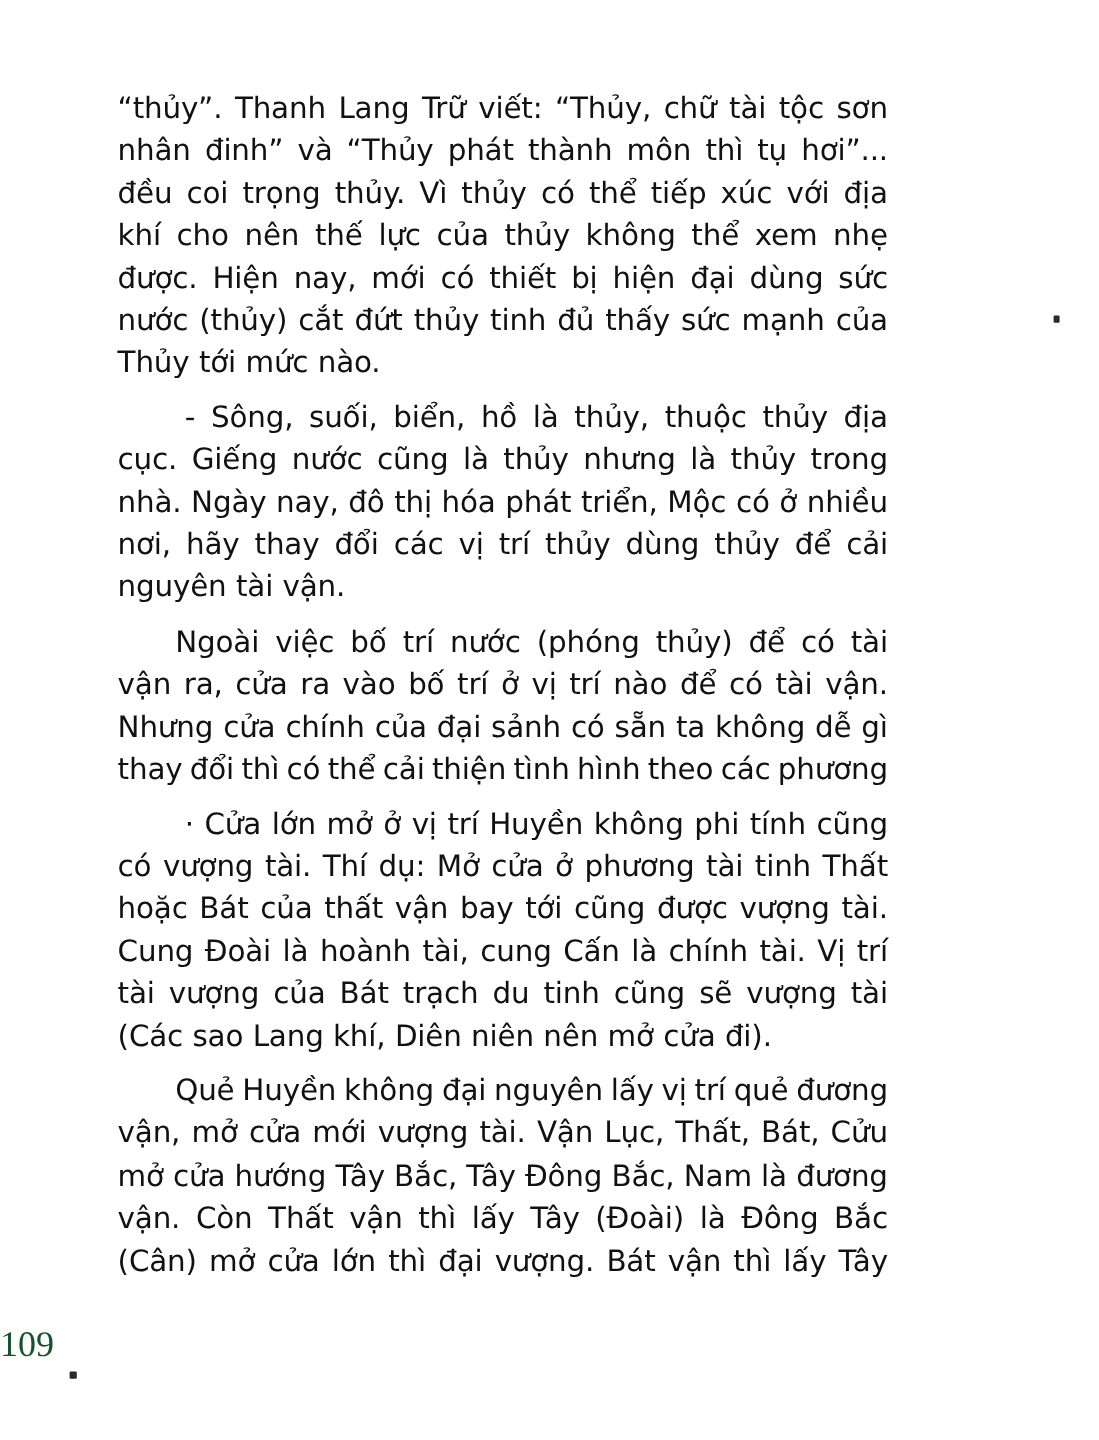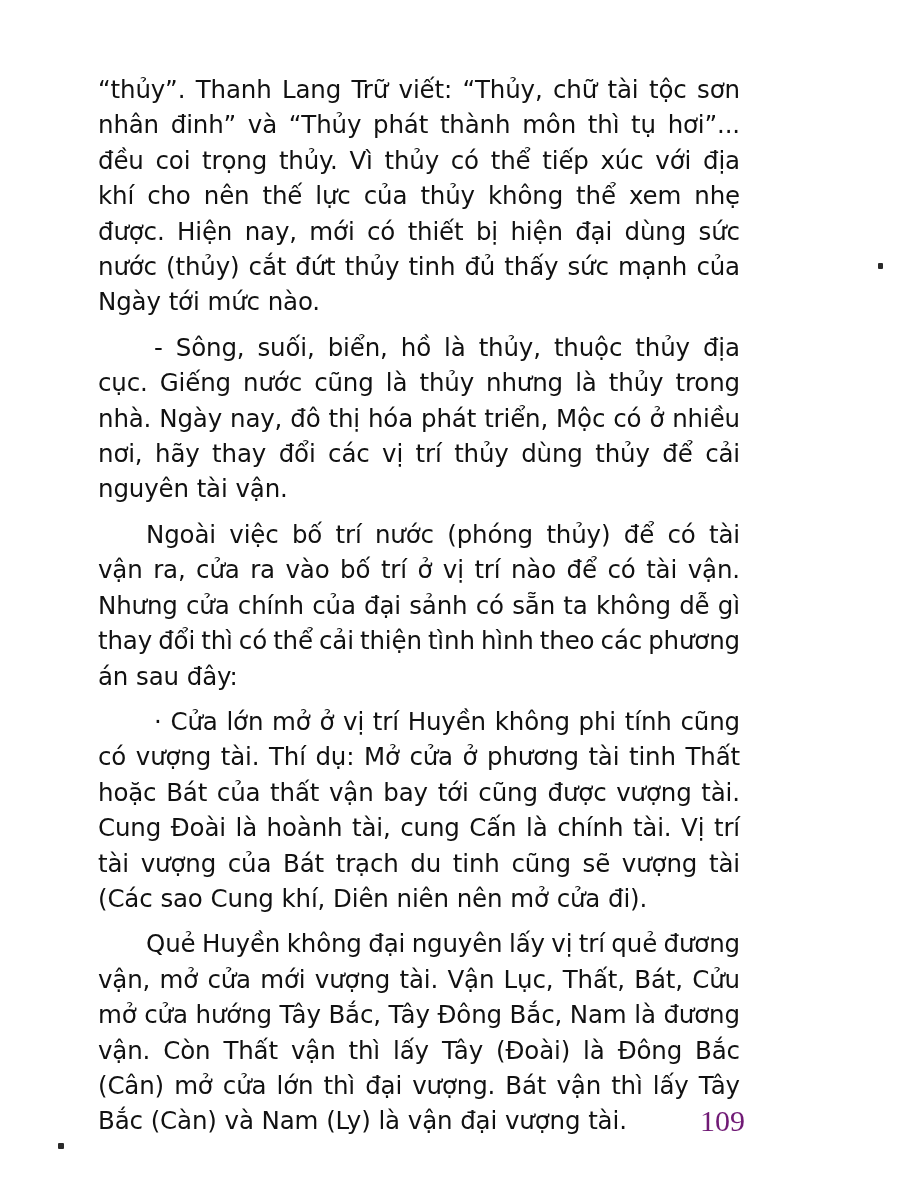--- a/index.html
+++ b/index.html
@@ -77,25 +77,25 @@
     display: inline-block;
     width: 56px;
   }
 
   
   #page-number {
     position: absolute;
     left: 0;
     top: 1104px;
     width: 745px;
-    text-align: right;
+    text-align: left;
     font-family: "Liberation Serif", serif;
     font-size: 30px;
     line-height: 34px;
-    color: #701a75;
+    color: #14532d;
   }
 
   
   .speck {
     position: absolute;
     background: #2a2a2a;
     border-radius: 1px;
   }
   #speck-right {
     left: 878px;
@@ -129,21 +129,21 @@
         </span>
       <span class="line just">
           <span style="display: flex; flex: 1 1 0%; justify-content: space-between;"><span style="white-space: pre;">khí</span><span style="white-space: pre;">cho</span><span style="white-space: pre;">nên</span><span style="white-space: pre;">thế</span><span style="white-space: pre;">lực</span><span style="white-space: pre;">của</span><span style="white-space: pre;">thủy</span><span style="white-space: pre;">không</span><span style="white-space: pre;">thể</span><span style="white-space: pre;">xem</span><span style="white-space: pre;">nhẹ</span></span>
         </span>
       <span class="line just">
           <span style="display: flex; flex: 1 1 0%; justify-content: space-between;"><span style="white-space: pre;">được.</span><span style="white-space: pre;">Hiện</span><span style="white-space: pre;">nay,</span><span style="white-space: pre;">mới</span><span style="white-space: pre;">có</span><span style="white-space: pre;">thiết</span><span style="white-space: pre;">bị</span><span style="white-space: pre;">hiện</span><span style="white-space: pre;">đại</span><span style="white-space: pre;">dùng</span><span style="white-space: pre;">sức</span></span>
         </span>
       <span class="line just">
           <span style="display: flex; flex: 1 1 0%; justify-content: space-between;"><span style="white-space: pre;">nước</span><span style="white-space: pre;">(thủy)</span><span style="white-space: pre;">cắt</span><span style="white-space: pre;">đứt</span><span style="white-space: pre;">thủy</span><span style="white-space: pre;">tinh</span><span style="white-space: pre;">đủ</span><span style="white-space: pre;">thấy</span><span style="white-space: pre;">sức</span><span style="white-space: pre;">mạnh</span><span style="white-space: pre;">của</span></span>
         </span>
-      <span class="line last">Ngày tới mức nào.</span>
+      <span class="line last">Thủy tới mức nào.</span>
     </div>
 
     <div class="para">
       <span class="line just">
           <span class="indent-bullet"></span>
           <span style="display: flex; flex: 1 1 0%; justify-content: space-between;"><span style="white-space: pre;">-</span><span style="white-space: pre;">Sông,</span><span style="white-space: pre;">suối,</span><span style="white-space: pre;">biển,</span><span style="white-space: pre;">hồ</span><span style="white-space: pre;">là</span><span style="white-space: pre;">thủy,</span><span style="white-space: pre;">thuộc</span><span style="white-space: pre;">thủy</span><span style="white-space: pre;">địa</span></span>
         </span>
       <span class="line just">
           <span style="display: flex; flex: 1 1 0%; justify-content: space-between;"><span style="white-space: pre;">cục.</span><span style="white-space: pre;">Giếng</span><span style="white-space: pre;">nước</span><span style="white-space: pre;">cũng</span><span style="white-space: pre;">là</span><span style="white-space: pre;">thủy</span><span style="white-space: pre;">nhưng</span><span style="white-space: pre;">là</span><span style="white-space: pre;">thủy</span><span style="white-space: pre;">trong</span></span>
         </span>
@@ -163,61 +163,59 @@
         </span>
       <span class="line just">
           <span style="display: flex; flex: 1 1 0%; justify-content: space-between;"><span style="white-space: pre;">vận</span><span style="white-space: pre;">ra,</span><span style="white-space: pre;">cửa</span><span style="white-space: pre;">ra</span><span style="white-space: pre;">vào</span><span style="white-space: pre;">bố</span><span style="white-space: pre;">trí</span><span style="white-space: pre;">ở</span><span style="white-space: pre;">vị</span><span style="white-space: pre;">trí</span><span style="white-space: pre;">nào</span><span style="white-space: pre;">để</span><span style="white-space: pre;">có</span><span style="white-space: pre;">tài</span><span style="white-space: pre;">vận.</span></span>
         </span>
       <span class="line just">
           <span style="display: flex; flex: 1 1 0%; justify-content: space-between;"><span style="white-space: pre;">Nhưng</span><span style="white-space: pre;">cửa</span><span style="white-space: pre;">chính</span><span style="white-space: pre;">của</span><span style="white-space: pre;">đại</span><span style="white-space: pre;">sảnh</span><span style="white-space: pre;">có</span><span style="white-space: pre;">sẵn</span><span style="white-space: pre;">ta</span><span style="white-space: pre;">không</span><span style="white-space: pre;">dễ</span><span style="white-space: pre;">gì</span></span>
         </span>
       <span class="line just">
           <span style="display: flex; flex: 1 1 0%; justify-content: space-between;"><span style="white-space: pre;">thay</span><span style="white-space: pre;">đổi</span><span style="white-space: pre;">thì</span><span style="white-space: pre;">có</span><span style="white-space: pre;">thể</span><span style="white-space: pre;">cải</span><span style="white-space: pre;">thiện</span><span style="white-space: pre;">tình</span><span style="white-space: pre;">hình</span><span style="white-space: pre;">theo</span><span style="white-space: pre;">các</span><span style="white-space: pre;">phương</span></span>
         </span>
-      <span class="line last">án sau đây:</span>
     </div>
 
     <div class="para">
       <span class="line just">
           <span class="indent-bullet"></span>
           <span style="display: flex; flex: 1 1 0%; justify-content: space-between;"><span style="white-space: pre;">·</span><span style="white-space: pre;">Cửa</span><span style="white-space: pre;">lớn</span><span style="white-space: pre;">mở</span><span style="white-space: pre;">ở</span><span style="white-space: pre;">vị</span><span style="white-space: pre;">trí</span><span style="white-space: pre;">Huyền</span><span style="white-space: pre;">không</span><span style="white-space: pre;">phi</span><span style="white-space: pre;">tính</span><span style="white-space: pre;">cũng</span></span>
         </span>
       <span class="line just">
           <span style="display: flex; flex: 1 1 0%; justify-content: space-between;"><span style="white-space: pre;">có</span><span style="white-space: pre;">vượng</span><span style="white-space: pre;">tài.</span><span style="white-space: pre;">Thí</span><span style="white-space: pre;">dụ:</span><span style="white-space: pre;">Mở</span><span style="white-space: pre;">cửa</span><span style="white-space: pre;">ở</span><span style="white-space: pre;">phương</span><span style="white-space: pre;">tài</span><span style="white-space: pre;">tinh</span><span style="white-space: pre;">Thất</span></span>
         </span>
       <span class="line just">
           <span style="display: flex; flex: 1 1 0%; justify-content: space-between;"><span style="white-space: pre;">hoặc</span><span style="white-space: pre;">Bát</span><span style="white-space: pre;">của</span><span style="white-space: pre;">thất</span><span style="white-space: pre;">vận</span><span style="white-space: pre;">bay</span><span style="white-space: pre;">tới</span><span style="white-space: pre;">cũng</span><span style="white-space: pre;">được</span><span style="white-space: pre;">vượng</span><span style="white-space: pre;">tài.</span></span>
         </span>
       <span class="line just">
           <span style="display: flex; flex: 1 1 0%; justify-content: space-between;"><span style="white-space: pre;">Cung</span><span style="white-space: pre;">Đoài</span><span style="white-space: pre;">là</span><span style="white-space: pre;">hoành</span><span style="white-space: pre;">tài,</span><span style="white-space: pre;">cung</span><span style="white-space: pre;">Cấn</span><span style="white-space: pre;">là</span><span style="white-space: pre;">chính</span><span style="white-space: pre;">tài.</span><span style="white-space: pre;">Vị</span><span style="white-space: pre;">trí</span></span>
         </span>
       <span class="line just">
           <span style="display: flex; flex: 1 1 0%; justify-content: space-between;"><span style="white-space: pre;">tài</span><span style="white-space: pre;">vượng</span><span style="white-space: pre;">của</span><span style="white-space: pre;">Bát</span><span style="white-space: pre;">trạch</span><span style="white-space: pre;">du</span><span style="white-space: pre;">tinh</span><span style="white-space: pre;">cũng</span><span style="white-space: pre;">sẽ</span><span style="white-space: pre;">vượng</span><span style="white-space: pre;">tài</span></span>
         </span>
-      <span class="line last">(Các sao Cung khí, Diên niên nên mở cửa đi).</span>
+      <span class="line last">(Các sao Lang khí, Diên niên nên mở cửa đi).</span>
     </div>
 
     <div class="para">
       <span class="line just">
           <span class="indent"></span>
           <span style="display: flex; flex: 1 1 0%; justify-content: space-between;"><span style="white-space: pre;">Quẻ</span><span style="white-space: pre;">Huyền</span><span style="white-space: pre;">không</span><span style="white-space: pre;">đại</span><span style="white-space: pre;">nguyên</span><span style="white-space: pre;">lấy</span><span style="white-space: pre;">vị</span><span style="white-space: pre;">trí</span><span style="white-space: pre;">quẻ</span><span style="white-space: pre;">đương</span></span>
         </span>
       <span class="line just">
           <span style="display: flex; flex: 1 1 0%; justify-content: space-between;"><span style="white-space: pre;">vận,</span><span style="white-space: pre;">mở</span><span style="white-space: pre;">cửa</span><span style="white-space: pre;">mới</span><span style="white-space: pre;">vượng</span><span style="white-space: pre;">tài.</span><span style="white-space: pre;">Vận</span><span style="white-space: pre;">Lục,</span><span style="white-space: pre;">Thất,</span><span style="white-space: pre;">Bát,</span><span style="white-space: pre;">Cửu</span></span>
         </span>
       <span class="line just">
           <span style="display: flex; flex: 1 1 0%; justify-content: space-between;"><span style="white-space: pre;">mở</span><span style="white-space: pre;">cửa</span><span style="white-space: pre;">hướng</span><span style="white-space: pre;">Tây</span><span style="white-space: pre;">Bắc,</span><span style="white-space: pre;">Tây</span><span style="white-space: pre;">Đông</span><span style="white-space: pre;">Bắc,</span><span style="white-space: pre;">Nam</span><span style="white-space: pre;">là</span><span style="white-space: pre;">đương</span></span>
         </span>
       <span class="line just">
           <span style="display: flex; flex: 1 1 0%; justify-content: space-between;"><span style="white-space: pre;">vận.</span><span style="white-space: pre;">Còn</span><span style="white-space: pre;">Thất</span><span style="white-space: pre;">vận</span><span style="white-space: pre;">thì</span><span style="white-space: pre;">lấy</span><span style="white-space: pre;">Tây</span><span style="white-space: pre;">(Đoài)</span><span style="white-space: pre;">là</span><span style="white-space: pre;">Đông</span><span style="white-space: pre;">Bắc</span></span>
         </span>
       <span class="line just">
           <span style="display: flex; flex: 1 1 0%; justify-content: space-between;"><span style="white-space: pre;">(Cân)</span><span style="white-space: pre;">mở</span><span style="white-space: pre;">cửa</span><span style="white-space: pre;">lớn</span><span style="white-space: pre;">thì</span><span style="white-space: pre;">đại</span><span style="white-space: pre;">vượng.</span><span style="white-space: pre;">Bát</span><span style="white-space: pre;">vận</span><span style="white-space: pre;">thì</span><span style="white-space: pre;">lấy</span><span style="white-space: pre;">Tây</span></span>
         </span>
-      <span class="line last">Bắc (Càn) và Nam (Ly) là vận đại vượng tài.</span>
     </div>
 
 
   </div>
 
   <div id="page-number">109</div>
 
   <div class="speck" id="speck-right"></div>
   <div class="speck" id="speck-bottom-left"></div>
 

